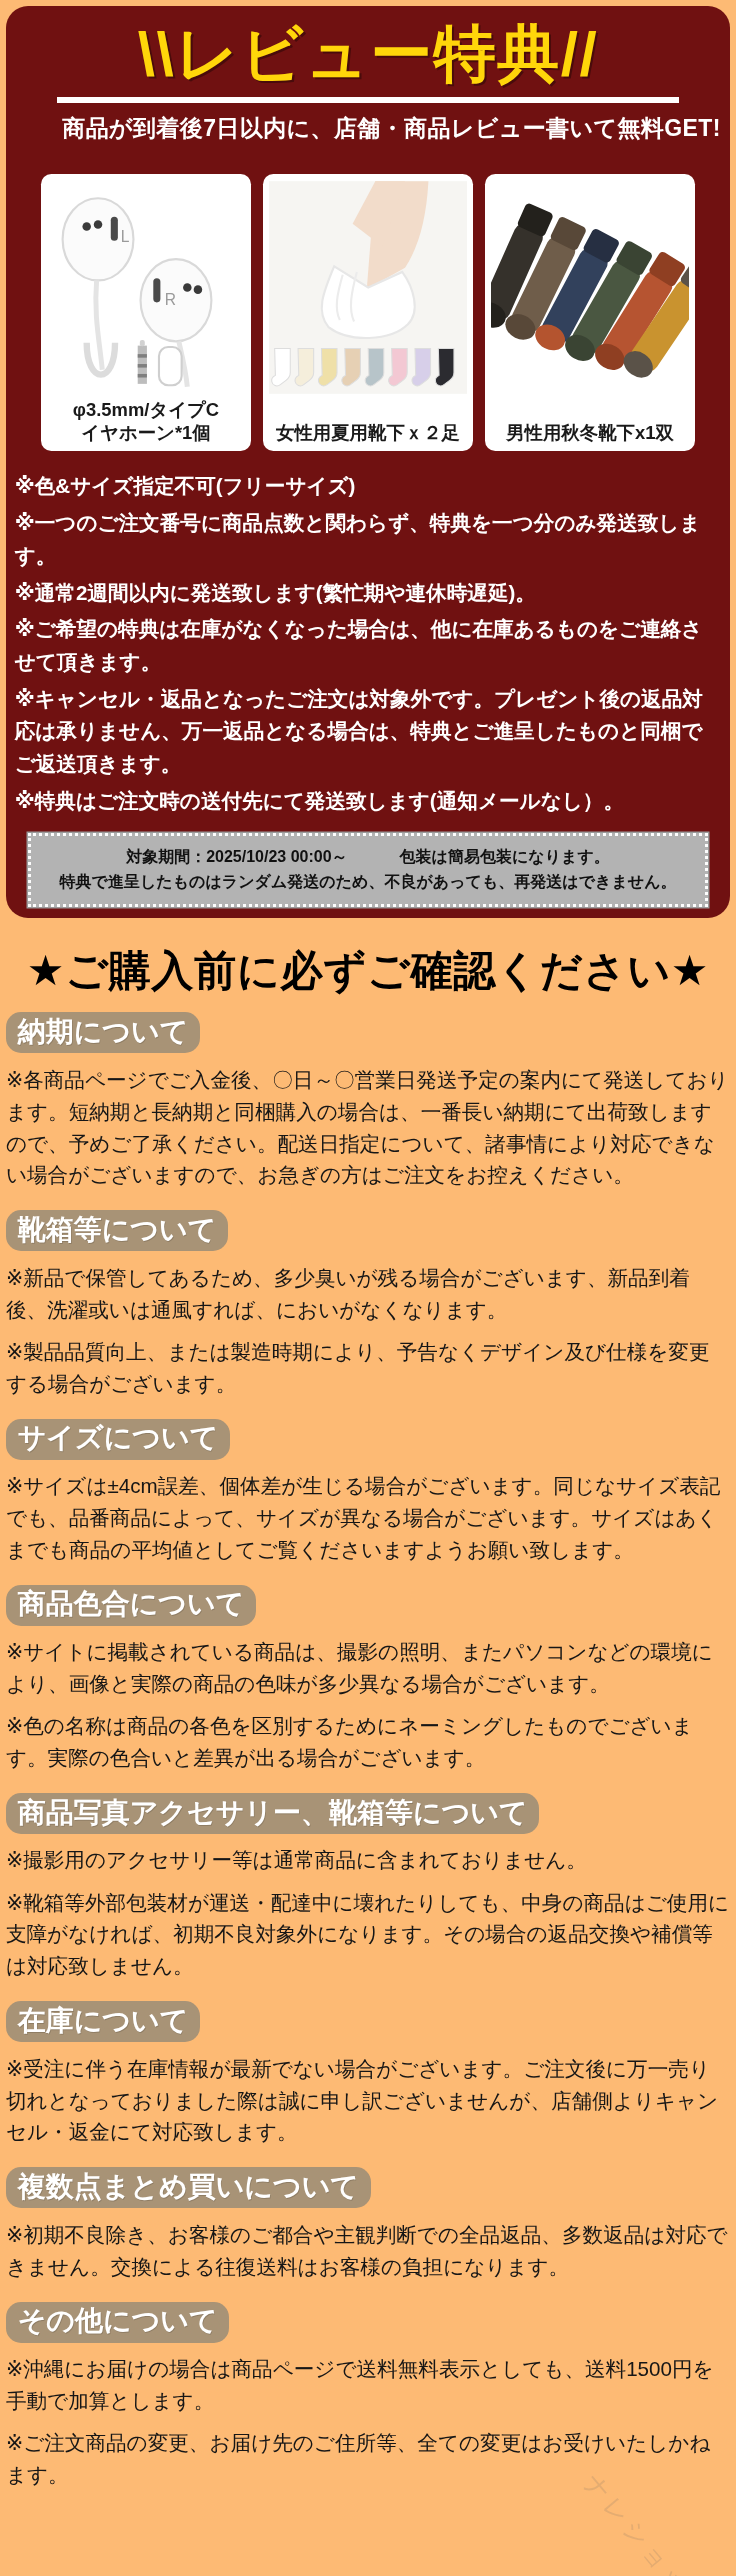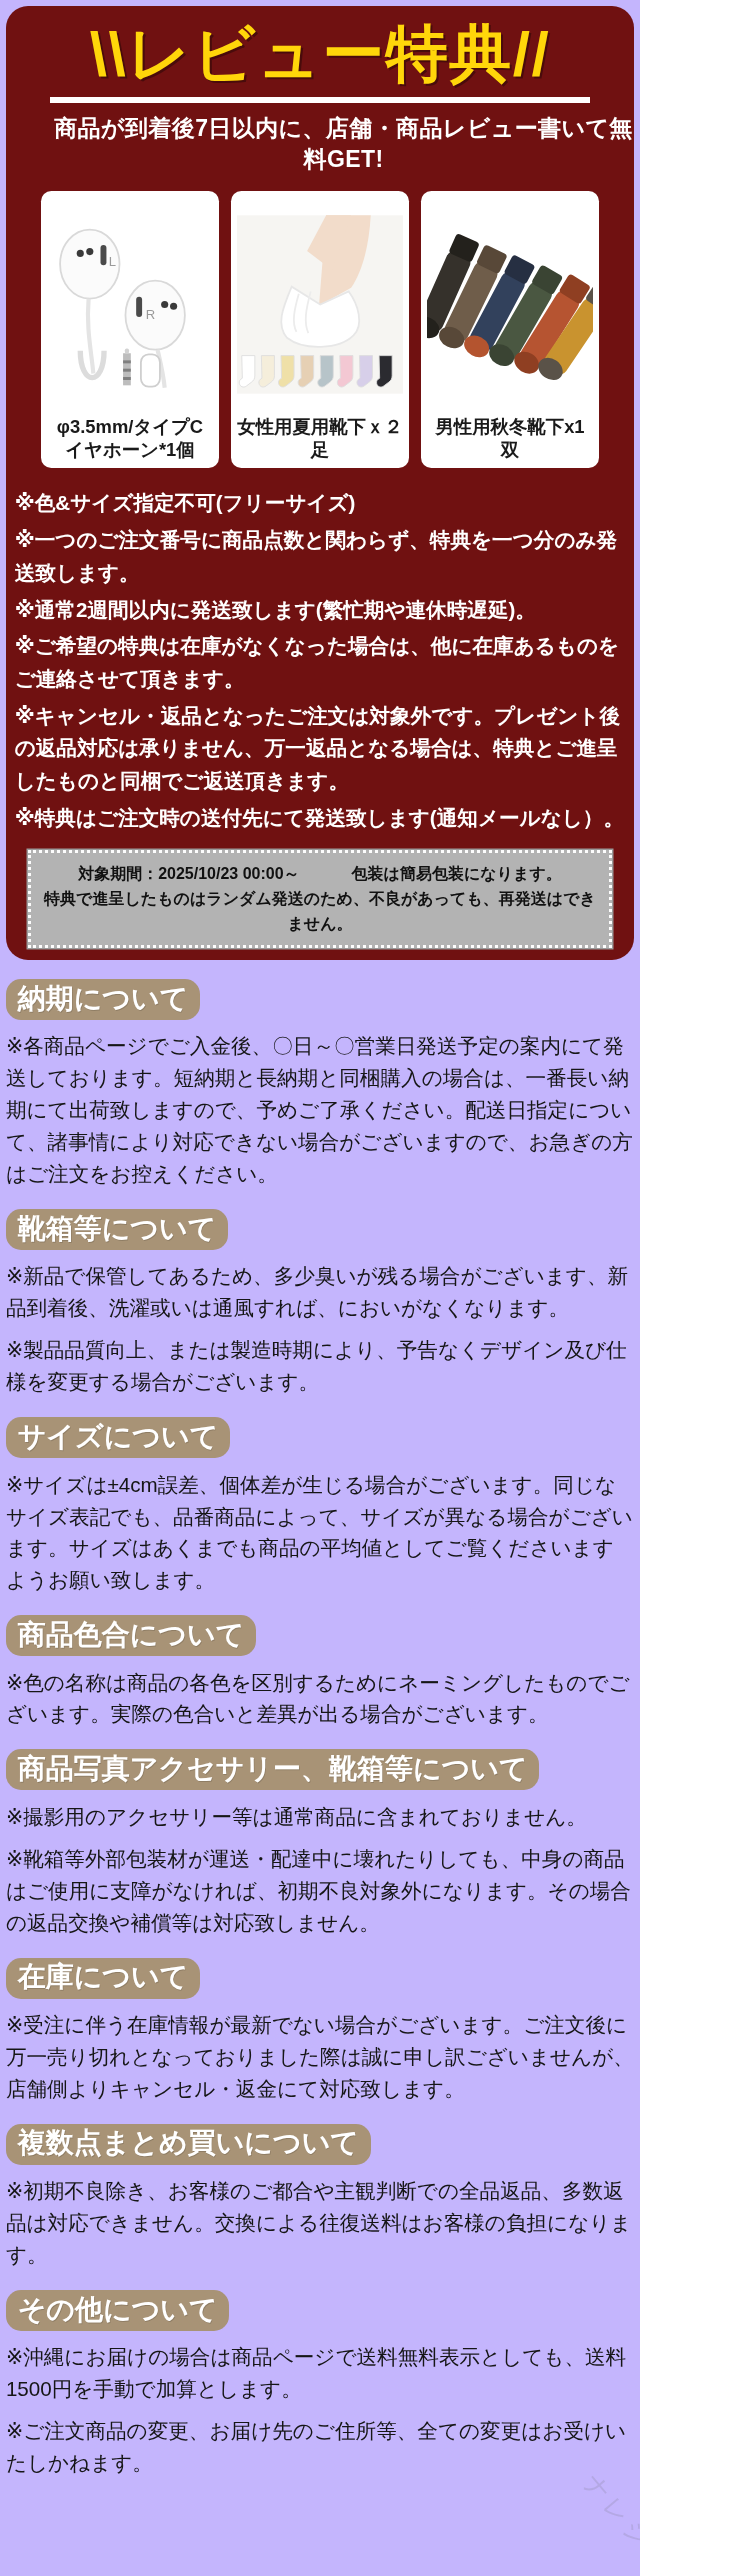--- a/index.html
+++ b/index.html
@@ -1,32 +1,32 @@
 <!DOCTYPE html>
 <html style="font-size:11.8px"><head>
 <meta charset="utf-8">
 <style>
   html,body{margin:0;padding:0;background:#ffffff;}
   .page{
-    position:relative;width:640px;height:2576px;overflow:hidden;background:#c4b5fd;
+    position:relative;width:736px;height:2576px;overflow:hidden;background:#fdba74;
     font-family:"Liberation Sans","DejaVu Sans",sans-serif;color:#1a1a1a;
   }
   
   .banner{
     margin:5.9px;background:#701111;border-radius:22px;
     padding:10.3px 0 8.8px;
   }
   .banner-title{
     margin:4.4px 0 0;text-align:center;color:#ffd60a;
     font-size:62px;font-weight:bold;line-height:1.05;letter-spacing:1.5px;
     text-shadow:2.2px 2.2px 0 rgba(0,0,0,0.35);
   }
   .divider{width:86%;height:5.2px;background:#ffffff;margin:11.8px auto 10.3px;}
   .subtitle{
-    margin:0 0 16px;text-align:center;color:#ffffff;
+    margin:0 0 30px;text-align:center;color:#ffffff;
     font-size:23px;font-weight:bold;letter-spacing:0.4px;padding-left:47px;
   }
   .cards{display:flex;gap:11.8px;padding:0 35px;}
   .card{
     flex:1;margin:0;background:#ffffff;border-radius:10.3px;
     padding:5.9px 5.9px 7.4px;text-align:center;display:flex;flex-direction:column;justify-content:space-between;
   }
   .card svg{width:100%;height:215px;display:block;}
   .card figcaption{
     font-size:18.4px;font-weight:bold;color:#1a1a1a;line-height:1.25;margin-top:2.9px;
@@ -175,39 +175,41 @@
 
     <div class="info-box">
       <div class="info-row">
         <span>対象期間：2025/10/23 00:00～</span>
         <span>包装は簡易包装になります。</span>
       </div>
       <div>特典で進呈したものはランダム発送のため、不良があっても、再発送はできません。</div>
     </div>
   </section>
 
+  <h2 class="confirm-heading">★ご購入前に必ずご確認ください★</h2>
 
   <section class="topic">
     <div class="topic-bar">納期について</div>
     <p>※各商品ページでご入金後、〇日～〇営業日発送予定の案内にて発送しております。短納期と長納期と同梱購入の場合は、一番長い納期にて出荷致しますので、予めご了承ください。配送日指定について、諸事情により対応できない場合がございますので、お急ぎの方はご注文をお控えください。</p>
   </section>
 
   <section class="topic">
     <div class="topic-bar">靴箱等について</div>
     <p>※新品で保管してあるため、多少臭いが残る場合がございます、新品到着後、洗濯或いは通風すれば、においがなくなります。</p>
     <p>※製品品質向上、または製造時期により、予告なくデザイン及び仕様を変更する場合がございます。</p>
   </section>
 
   <section class="topic">
     <div class="topic-bar">サイズについて</div>
     <p>※サイズは±4cm誤差、個体差が生じる場合がございます。同じなサイズ表記でも、品番商品によって、サイズが異なる場合がございます。サイズはあくまでも商品の平均値としてご覧くださいますようお願い致します。</p>
   </section>
 
   <section class="topic">
     <div class="topic-bar">商品色合について</div>
+    <p>※サイトに掲載されている商品は、撮影の照明、またパソコンなどの環境により、画像と実際の商品の色味が多少異なる場合がございます。</p>
     <p>※色の名称は商品の各色を区別するためにネーミングしたものでございます。実際の色合いと差異が出る場合がございます。</p>
   </section>
 
   <section class="topic">
     <div class="topic-bar">商品写真アクセサリー、靴箱等について</div>
     <p>※撮影用のアクセサリー等は通常商品に含まれておりません。</p>
     <p>※靴箱等外部包装材が運送・配達中に壊れたりしても、中身の商品はご使用に支障がなければ、初期不良対象外になります。その場合の返品交換や補償等は対応致しません。</p>
   </section>
 
   <section class="topic">

